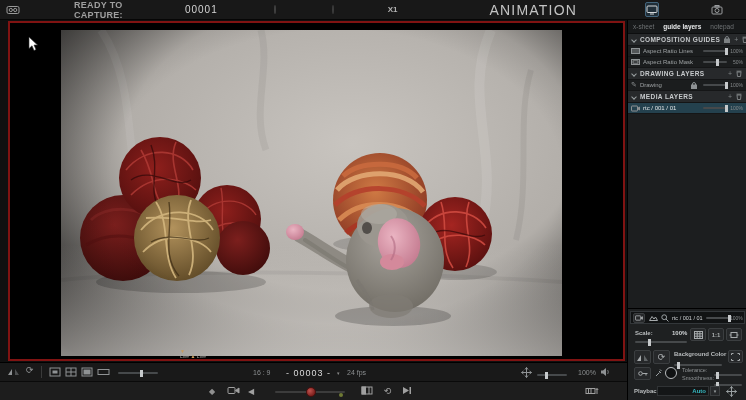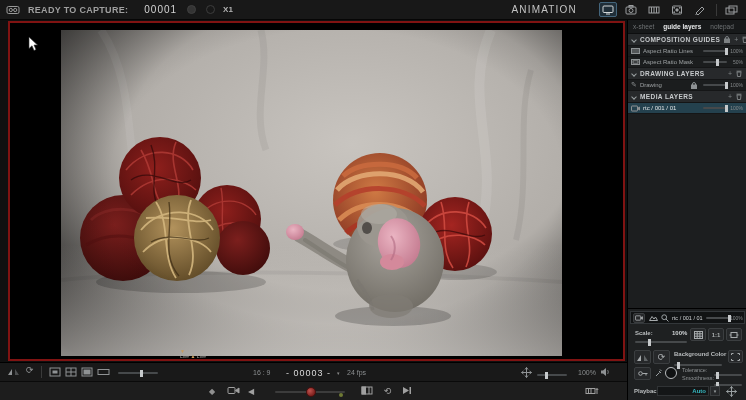--- a/index.html
+++ b/index.html
@@ -4,28 +4,28 @@
 <style>
   html,body{margin:0;padding:0;background:#000;}
   *{box-sizing:border-box;}
   #app{position:relative;width:746px;height:400px;background:#101010;overflow:hidden;
        font-family:"Liberation Sans","DejaVu Sans",sans-serif;color:#a9adaf;}
   .abs{position:absolute;}
   svg{display:block;}
 
   
   #topbar{left:0;top:0;width:746px;height:20px;background:#181818;border-bottom:1px solid #060606;
-          display:flex;align-items:center;padding:0 6px;}
+          display:flex;align-items:center;padding:0 6px;gap:46px;}
   .tb-label{font-size:9px;font-weight:bold;color:#9f9f9f;letter-spacing:.3px;}
   .tb-counter{font-size:10px;color:#d4d4d4;letter-spacing:1px;margin-left:16px;}
   .tb-circle{width:9px;height:9px;border-radius:50%;margin-left:10px;}
   .c-filled{background:#343434;border:1px solid #404040;}
   .c-empty{border:1px solid #3c3c3c;}
   .tb-x1{font-size:8px;font-weight:bold;color:#b3b3b3;margin-left:8px;}
-  .tb-anim{font-size:10px;color:#c3c3c3;letter-spacing:1.2px;margin-right:17px;}
+  .tb-anim{font-size:14px;color:#c3c3c3;letter-spacing:1.2px;margin-right:17px;}
   .ws-btn{width:18px;height:15px;display:flex;align-items:center;justify-content:center;
           margin-left:5px;border:1px solid transparent;border-radius:2px;color:#9b9ea0;}
   .ws-btn.active{border-color:#44657c;background:#202e38;color:#d2d6d8;}
   .tb-div{width:1px;height:12px;background:#3a3a3a;margin-left:7px;}
 
   
   #frame{left:8px;top:21px;width:617px;height:340px;background:#000;border:2px solid #801312;}
   #photo{position:absolute;left:51px;top:7px;width:501px;height:326px;}
   #cursor{position:absolute;left:18px;top:14px;}
   #livebar{position:absolute;left:148px;bottom:0px;width:70px;font-size:5px;color:#a9a6a2;line-height:5px;text-align:center;}

